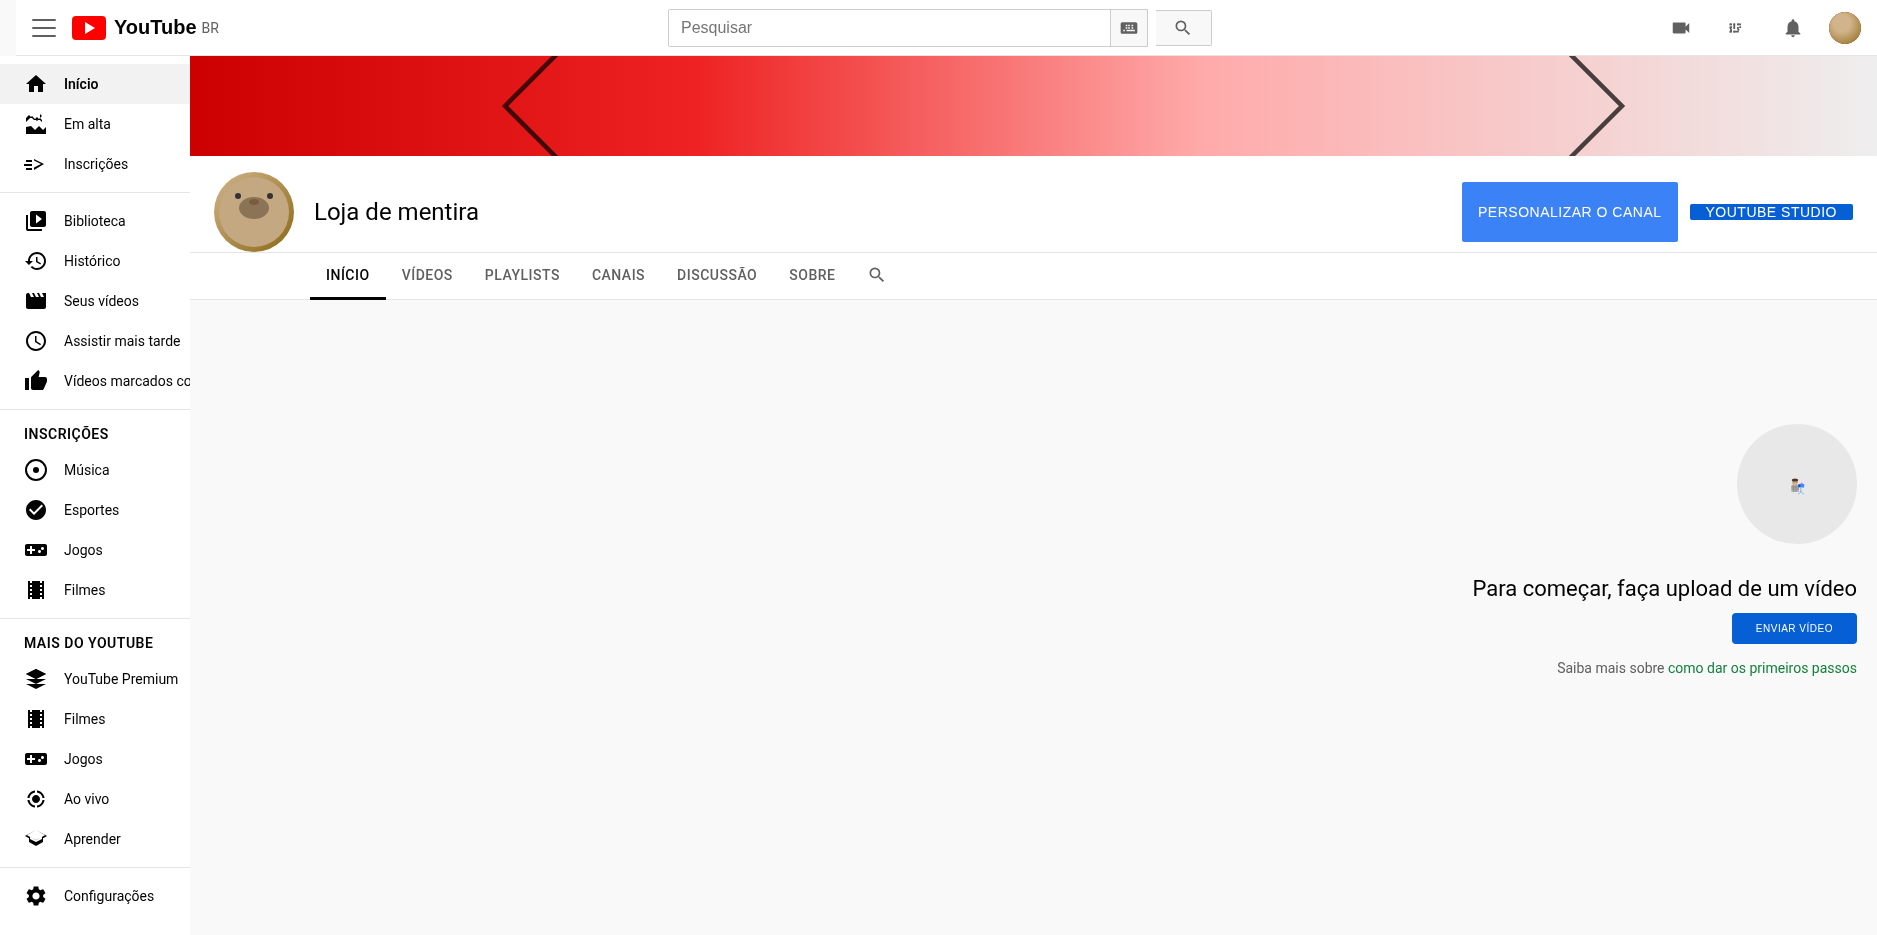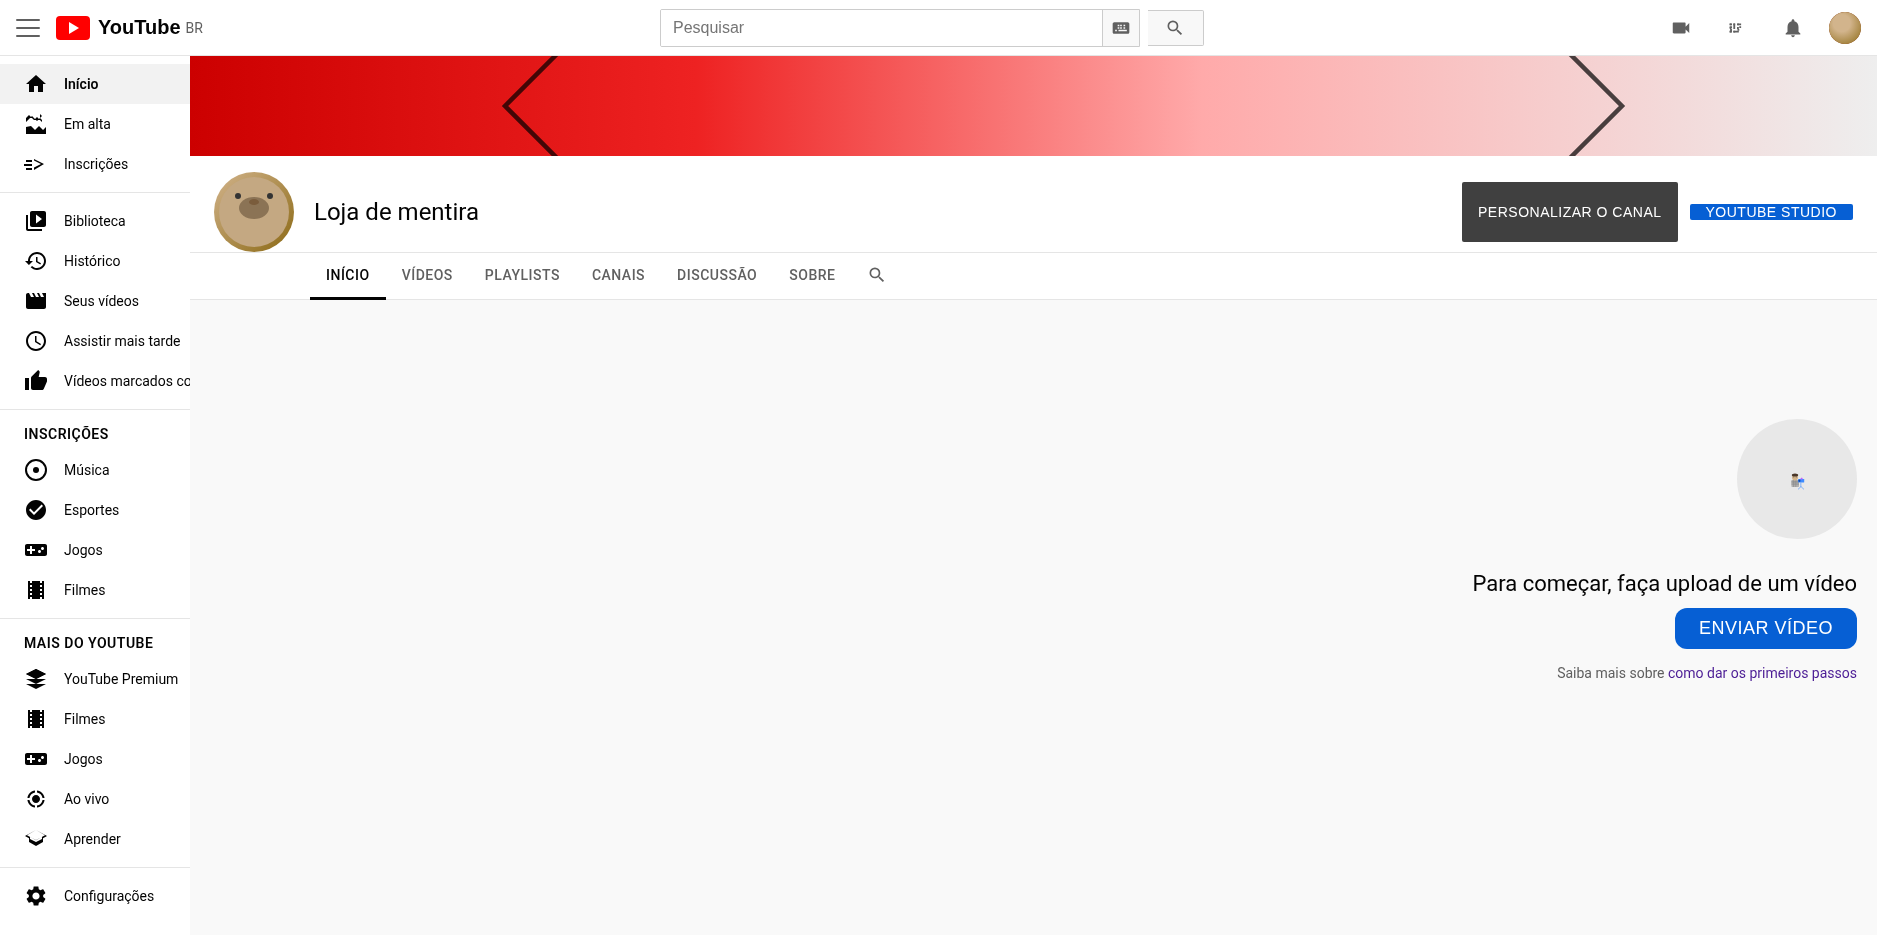--- a/index.html
+++ b/index.html
@@ -1,20 +1,20 @@
 <!DOCTYPE html>
 <html><head>
   <meta charset="utf-8">
   <style>
     * { margin: 0; padding: 0; box-sizing: border-box; }
     body { font-family: 'Roboto', Arial, sans-serif; font-size: 14px; color: #030303; background: #f9f9f9; overflow-x: hidden; }
 
     
     .header {
-      position: fixed; top: 0; left: 0; right: 0; height: 56px;
+      position: fixed; top: 0; left: 16px; right: 0; height: 56px;
       background: #fff; display: flex; align-items: center;
       padding: 0 16px; z-index: 100; border-bottom: 1px solid #e5e5e5;
     }
     .header-left { display: flex; align-items: center; gap: 16px; }
     .hamburger { width: 24px; height: 24px; display: flex; flex-direction: column; justify-content: space-around; cursor: pointer; }
     .hamburger span { display: block; height: 2px; background: #606060; border-radius: 1px; }
     .yt-logo { display: flex; align-items: center; gap: 4px; cursor: pointer; }
     .yt-logo-play { background: #ff0000; border-radius: 4px; width: 34px; height: 24px; display: flex; align-items: center; justify-content: center; }
     .yt-logo-play::after { content: ''; border-left: 10px solid white; border-top: 6px solid transparent; border-bottom: 6px solid transparent; margin-left: 2px; }
 
@@ -58,21 +58,21 @@
       width: 100%; height: 100px;
       background: linear-gradient(135deg, #c00 0%, #ff4444 40%, #f0f0f0 100%);
       overflow: hidden; position: relative;
     }
     .banner-overlay {
       position: absolute; inset: 0;
       background: linear-gradient(90deg, #cc0000 0%, #ee2222 30%, #ffaaaa 60%, #eeeeee 100%);
     }
     .channel-actions { display: flex; gap: 12px; align-items: center; }
     .btn-customize {
-      padding: 22px 16px; background: #404040; color: #fff;
+      padding: 22px 16px; background: #3b82f6; color: #fff;
       border: none; border-radius: 2px; font-size: 14px;
       font-weight: 500; cursor: pointer; text-transform: uppercase; letter-spacing: 0.5px; text-align: center;
     }
     .btn-studio {
       padding: 0 16px; background: #065fd4; color: #fff;
       border: none; border-radius: 2px; font-size: 14px;
       font-weight: 500; cursor: pointer; text-transform: uppercase; letter-spacing: 0.5px;
     }
     .channel-tab {
       padding: 14px 16px; font-size: 14px; color: #606060;
@@ -96,26 +96,26 @@
     .cameraman-circle {
       width: 120px; height: 120px; border-radius: 50%;
       background: #e8e8e8; position: relative; overflow: hidden;
       display: flex; align-items: center; justify-content: center;
     }
 
     .empty-title { font-size: 22px; font-weight: 400; color: #030303; margin-bottom: 12px; text-align: center; }
     .empty-subtitle { font-size: 14px; color: #606060; text-align: center; max-width: 380px; line-height: 1.6; margin-bottom: 24px; }
     .btn-upload {
       padding: 10px 24px; background: #065fd4; color: #fff;
-      border: none; border-radius: 12px; font-size: 18px;
+      border: none; border-radius: 4px; font-size: 10px;
       font-weight: 500; cursor: pointer; text-transform: uppercase;
       letter-spacing: 0.5px; margin-bottom: 16px;
     }
     .learn-more { font-size: 14px; color: #606060; }
-    .learn-more a { color: #4c1d95; text-decoration: none; }
+    .learn-more a { color: #15803d; text-decoration: none; }
 
     
     .notif-badge { position: relative; }
   </style>
 </head>
 <body>
 
 <header class="header">
   <div class="header-left">
     <div class="hamburger">

